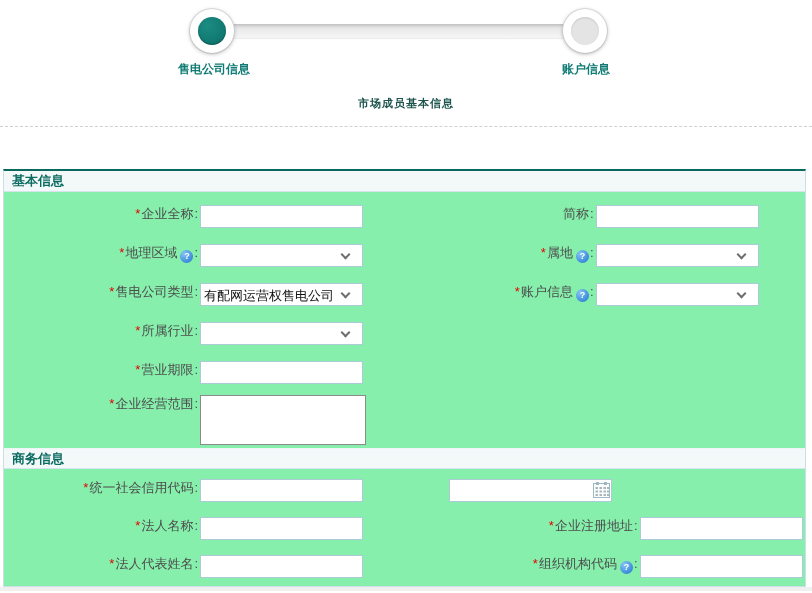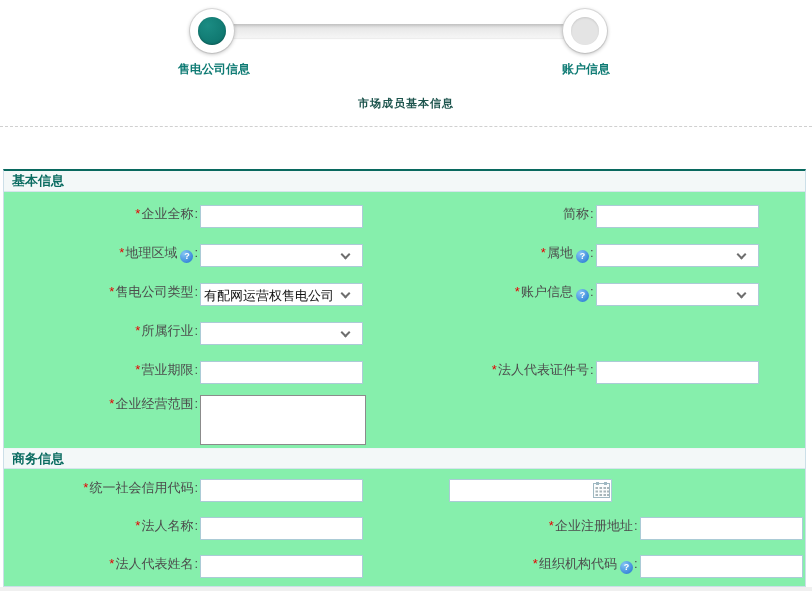--- a/index.html
+++ b/index.html
@@ -143,24 +143,20 @@
             <span class="chev"></span>
           </div>
       </div>
     </div>
 
     <div class="row">
       <div class="col">
         <span class="lbl"><span class="req">*</span><span>营业期限</span><span class="colon">:</span></span>
         <input class="txt" type="text" style="">
       </div>
-      <div class="col right">
-        <span class="lbl"><span class="req">*</span><span>法人代表证件号</span><span class="colon">:</span></span>
-        <input class="txt" type="text" style="">
-      </div>
     </div>
 
     <div class="row tall">
       <div class="col">
         <span class="lbl"><span class="req">*</span><span>企业经营范围</span><span class="colon">:</span></span>
         <textarea class="ta" style=""></textarea>
       </div>
       <div class="col right"></div>
     </div>
 

